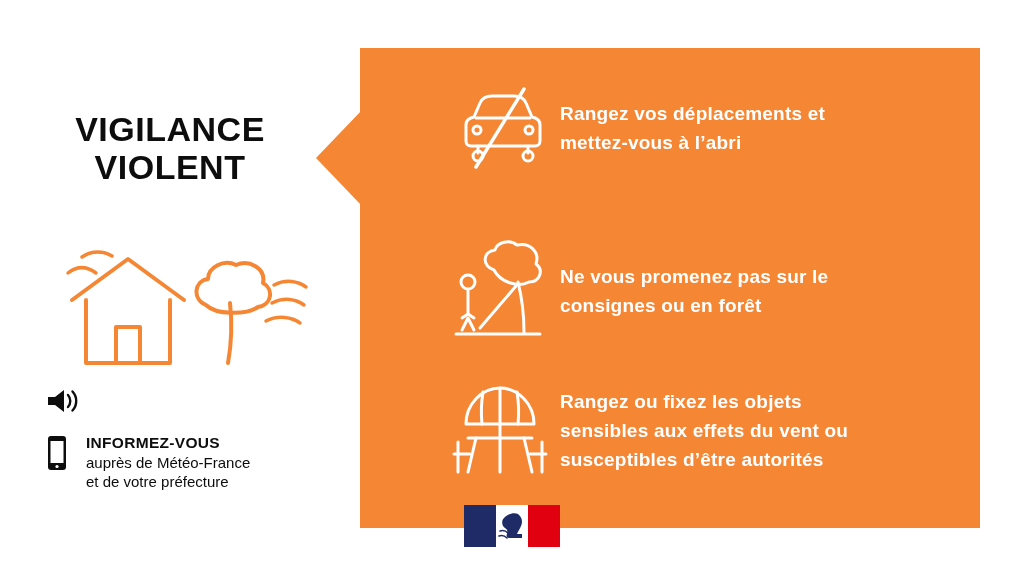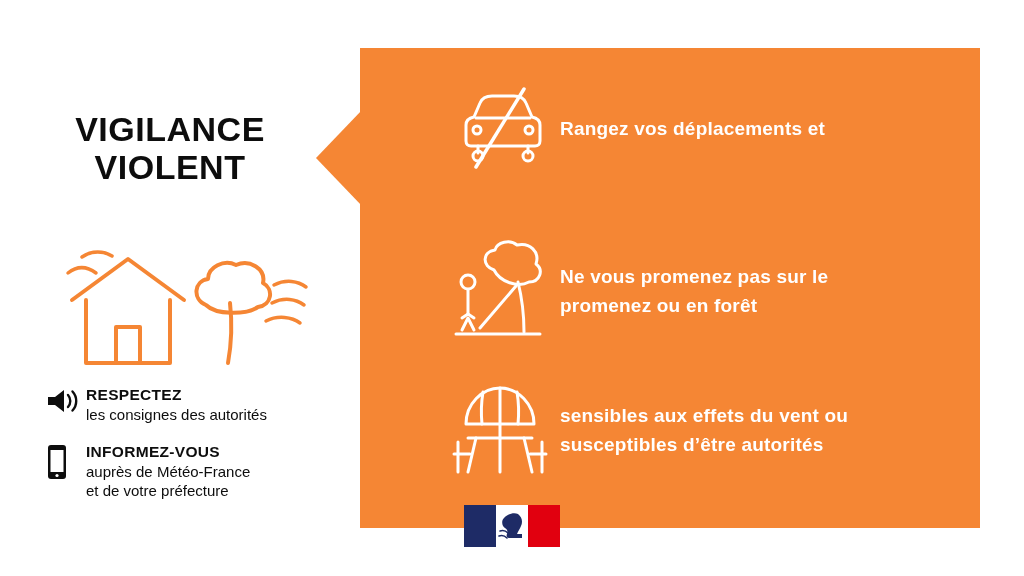--- a/index.html
+++ b/index.html
@@ -189,24 +189,20 @@
 
     <div class="info">
 
       <div class="info-row">
         <div class="info-icon">
           <svg width="34" height="28" viewBox="0 0 34 28" fill="#0d0d0d">
             <path d="M2 10 h7 L18 3 v22 L9 18 H2 z"></path>
             <path d="M22 8 a9 9 0 0 1 0 12" fill="none" stroke="#0d0d0d" stroke-width="2.4" stroke-linecap="round"></path>
             <path d="M26.5 4.5 a14 14 0 0 1 0 19" fill="none" stroke="#0d0d0d" stroke-width="2.4" stroke-linecap="round"></path>
           </svg>
-        </div>
-        <div class="info-text">
-          <div class="info-head">RESPECTEZ</div>
-          <div class="info-sub">les consignes des autorités</div>
         </div>
       </div>
 
       <div class="info-row">
         <div class="info-icon">
           <svg width="22" height="36" viewBox="0 0 22 36" fill="#0d0d0d">
             <rect x="2" y="1" width="18" height="34" rx="3"></rect>
             <rect x="4.5" y="6" width="13" height="22" fill="#ffffff"></rect>
             <circle cx="11" cy="31.5" r="1.6" fill="#ffffff"></circle>
           </svg>
@@ -238,20 +234,21 @@
         <path d="M26 61 L26 68"></path>
         <path d="M76 61 L76 68"></path>
         <circle cx="26" cy="71" r="5"></circle>
         <circle cx="76" cy="71" r="5"></circle>
 
         <path d="M72 4 L24 82" stroke-width="3.5"></path>
       </svg>
     </div>
     <div class="ad-text">
       <div>Rangez vos déplacements et</div>
+      <div>mettez-vous à l’abri</div>
     </div>
   </div>
 
   <div class="advice" id="advice-1">
     <div class="ad-icon">
       <svg width="96" height="102" viewBox="0 0 96 102" fill="none" stroke="#ffffff" stroke-width="3" stroke-linecap="round" stroke-linejoin="round">
 
         <path d="M42 30 C30 26 30 12 43 10 C45 2 58 -1 65 5 C78 2 88 12 84 24 C92 30 88 42 77 42 C66 48 48 42 42 30 Z"></path>
 
         <path d="M66 42 C70 58 72 76 72 92"></path>
@@ -262,21 +259,21 @@
 
         <path d="M16 50 L16 74"></path>
         <path d="M10 78 L16 74 L22 78"></path>
         <path d="M10 90 L16 78 L22 90"></path>
 
         <path d="M4 94 L88 94"></path>
       </svg>
     </div>
     <div class="ad-text">
       <div>Ne vous promenez pas sur le</div>
-      <div>promenez ou en forêt</div>
+      <div>consignes ou en forêt</div>
     </div>
   </div>
 
   <div class="advice" id="advice-2">
     <div class="ad-icon">
       <svg width="104" height="100" viewBox="0 0 104 100" fill="none" stroke="#ffffff" stroke-width="3" stroke-linecap="round" stroke-linejoin="round">
 
         <path d="M18 44 C18 24 34 8 52 8 C70 8 86 24 86 44 Z"></path>
 
         <path d="M52 8 L52 44"></path>
@@ -290,20 +287,21 @@
         <path d="M28 58 L20 92"></path>
         <path d="M76 58 L84 92"></path>
 
         <path d="M10 62 L10 92"></path>
         <path d="M94 62 L94 92"></path>
         <path d="M6 74 L22 74"></path>
         <path d="M82 74 L98 74"></path>
       </svg>
     </div>
     <div class="ad-text">
+      <div>Rangez ou fixez les objets</div>
       <div>sensibles aux effets du vent ou</div>
       <div>susceptibles d’être autorités</div>
     </div>
   </div>
 
   <div class="flag">
     <div class="band blue"></div>
     <div class="band white">
       <svg class="marianne" viewBox="0 0 28 30" fill="#1e2b66">
         <path d="M20 3 C24 6 25 11 23 15 C22 18 20 20 19 23 L24 23 L24 27 L11 27 C9 27 8 25 9 23 C10 20 9 18 7 17 C4 15 3 10 6 7 C9 3 16 1 20 3 Z"></path>

